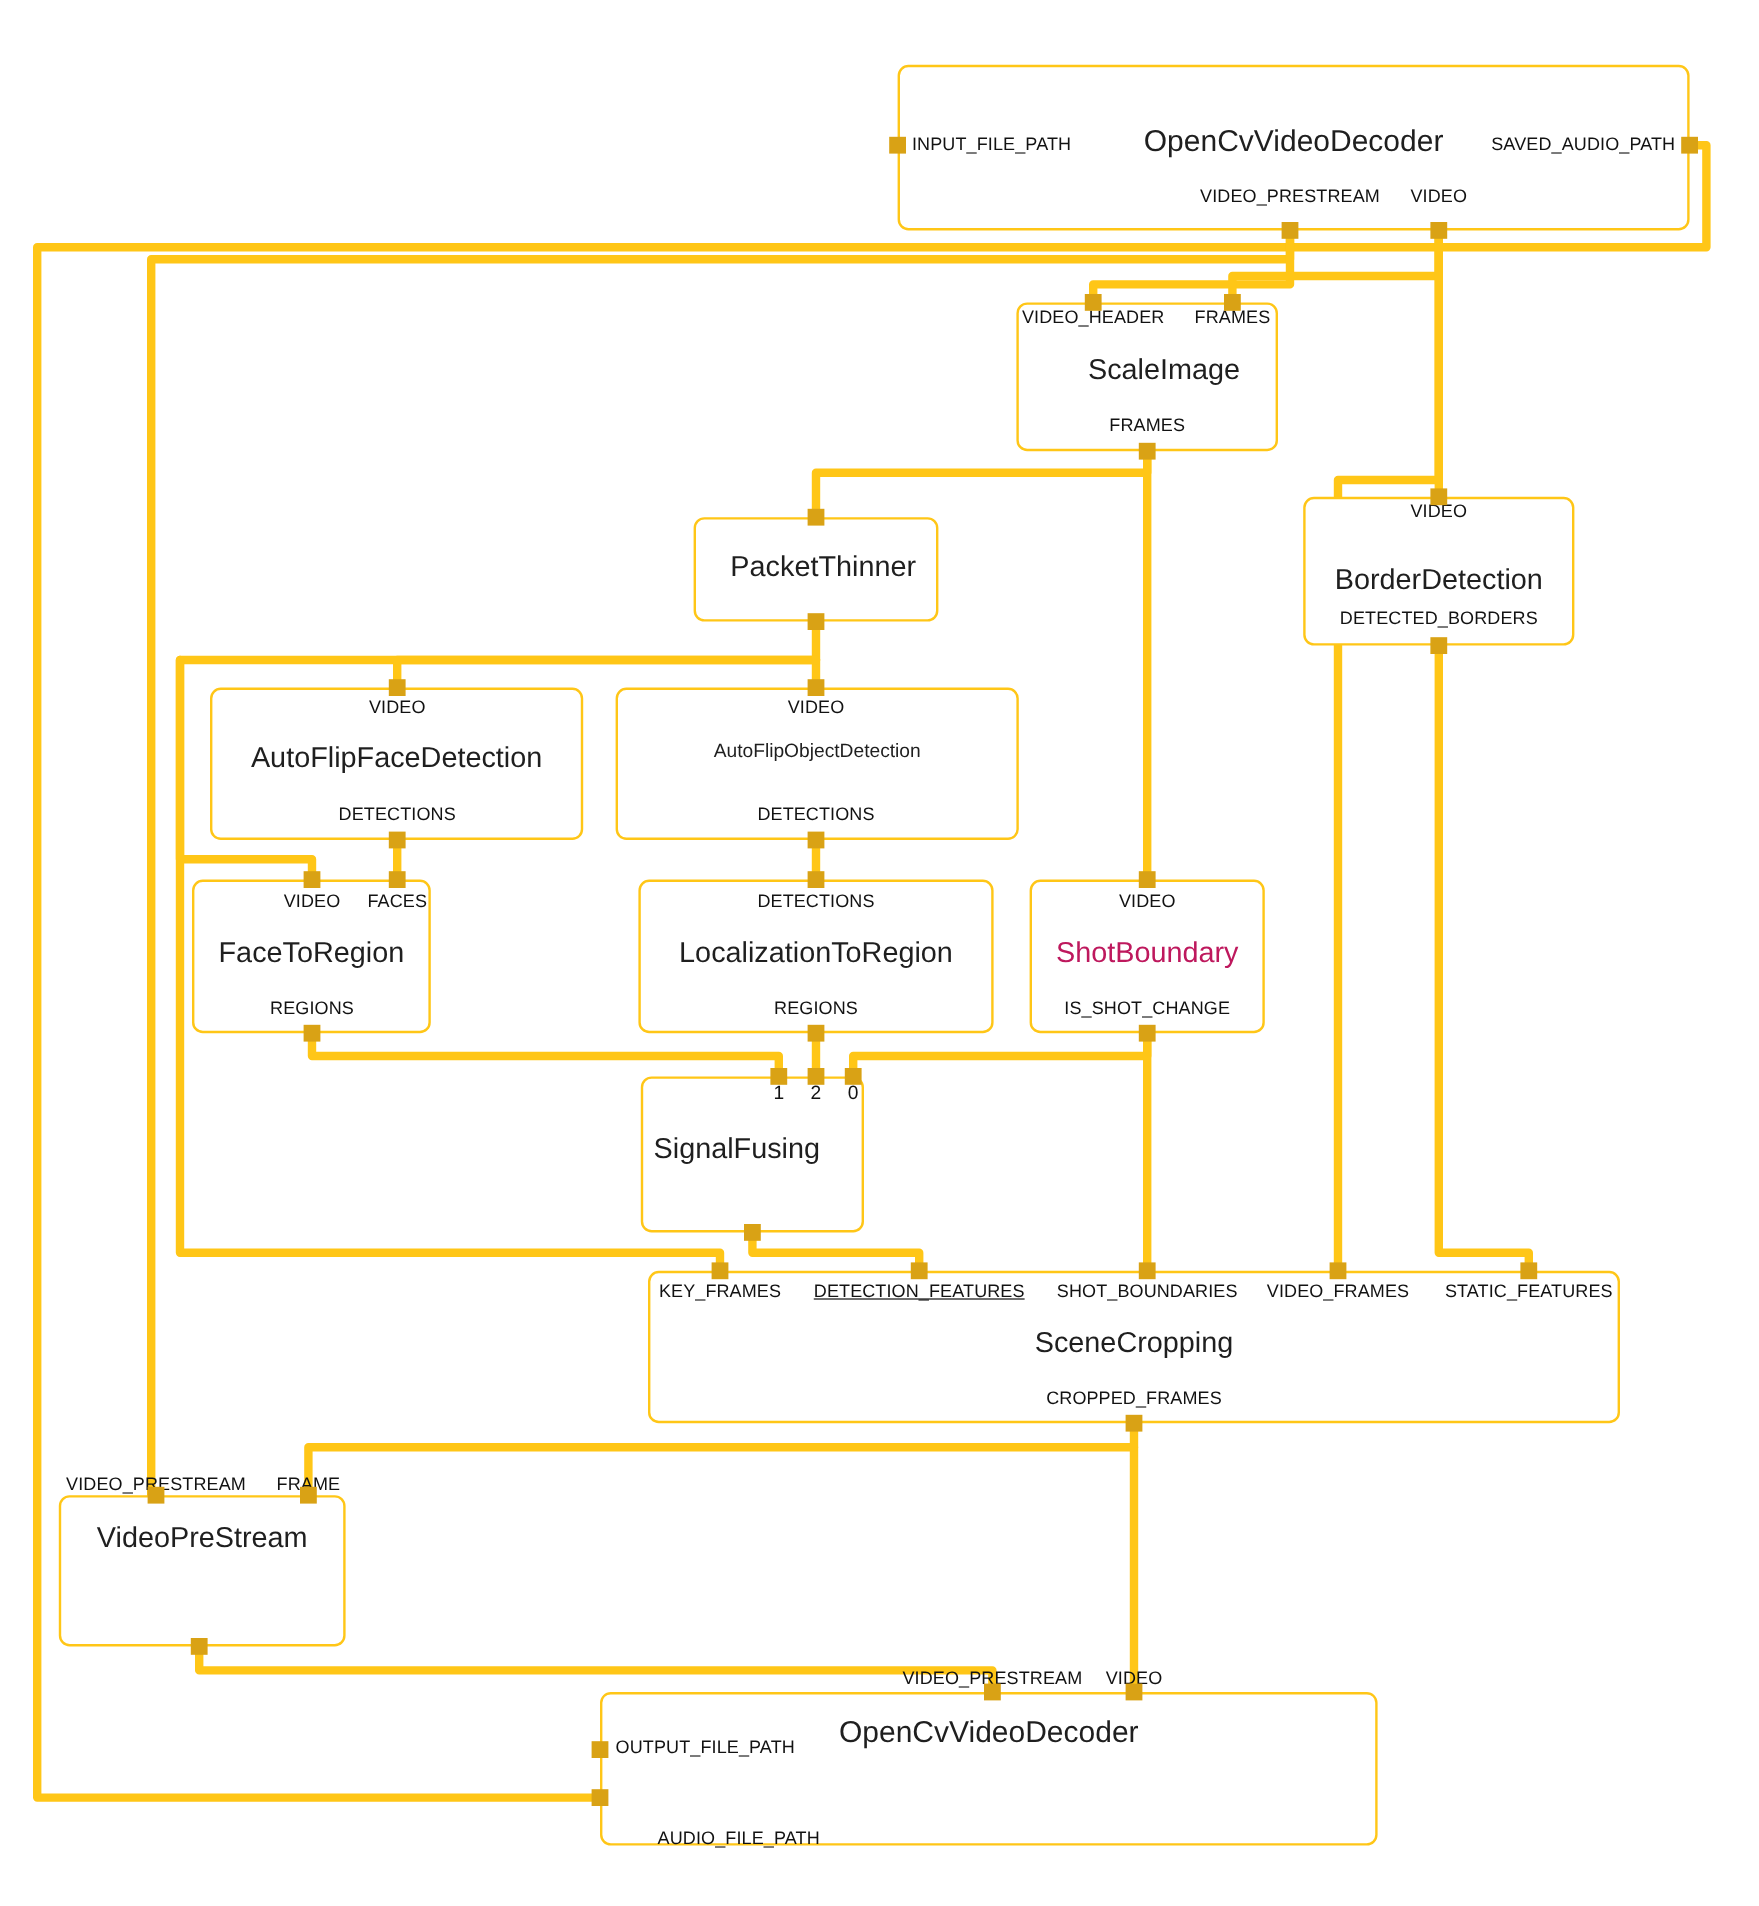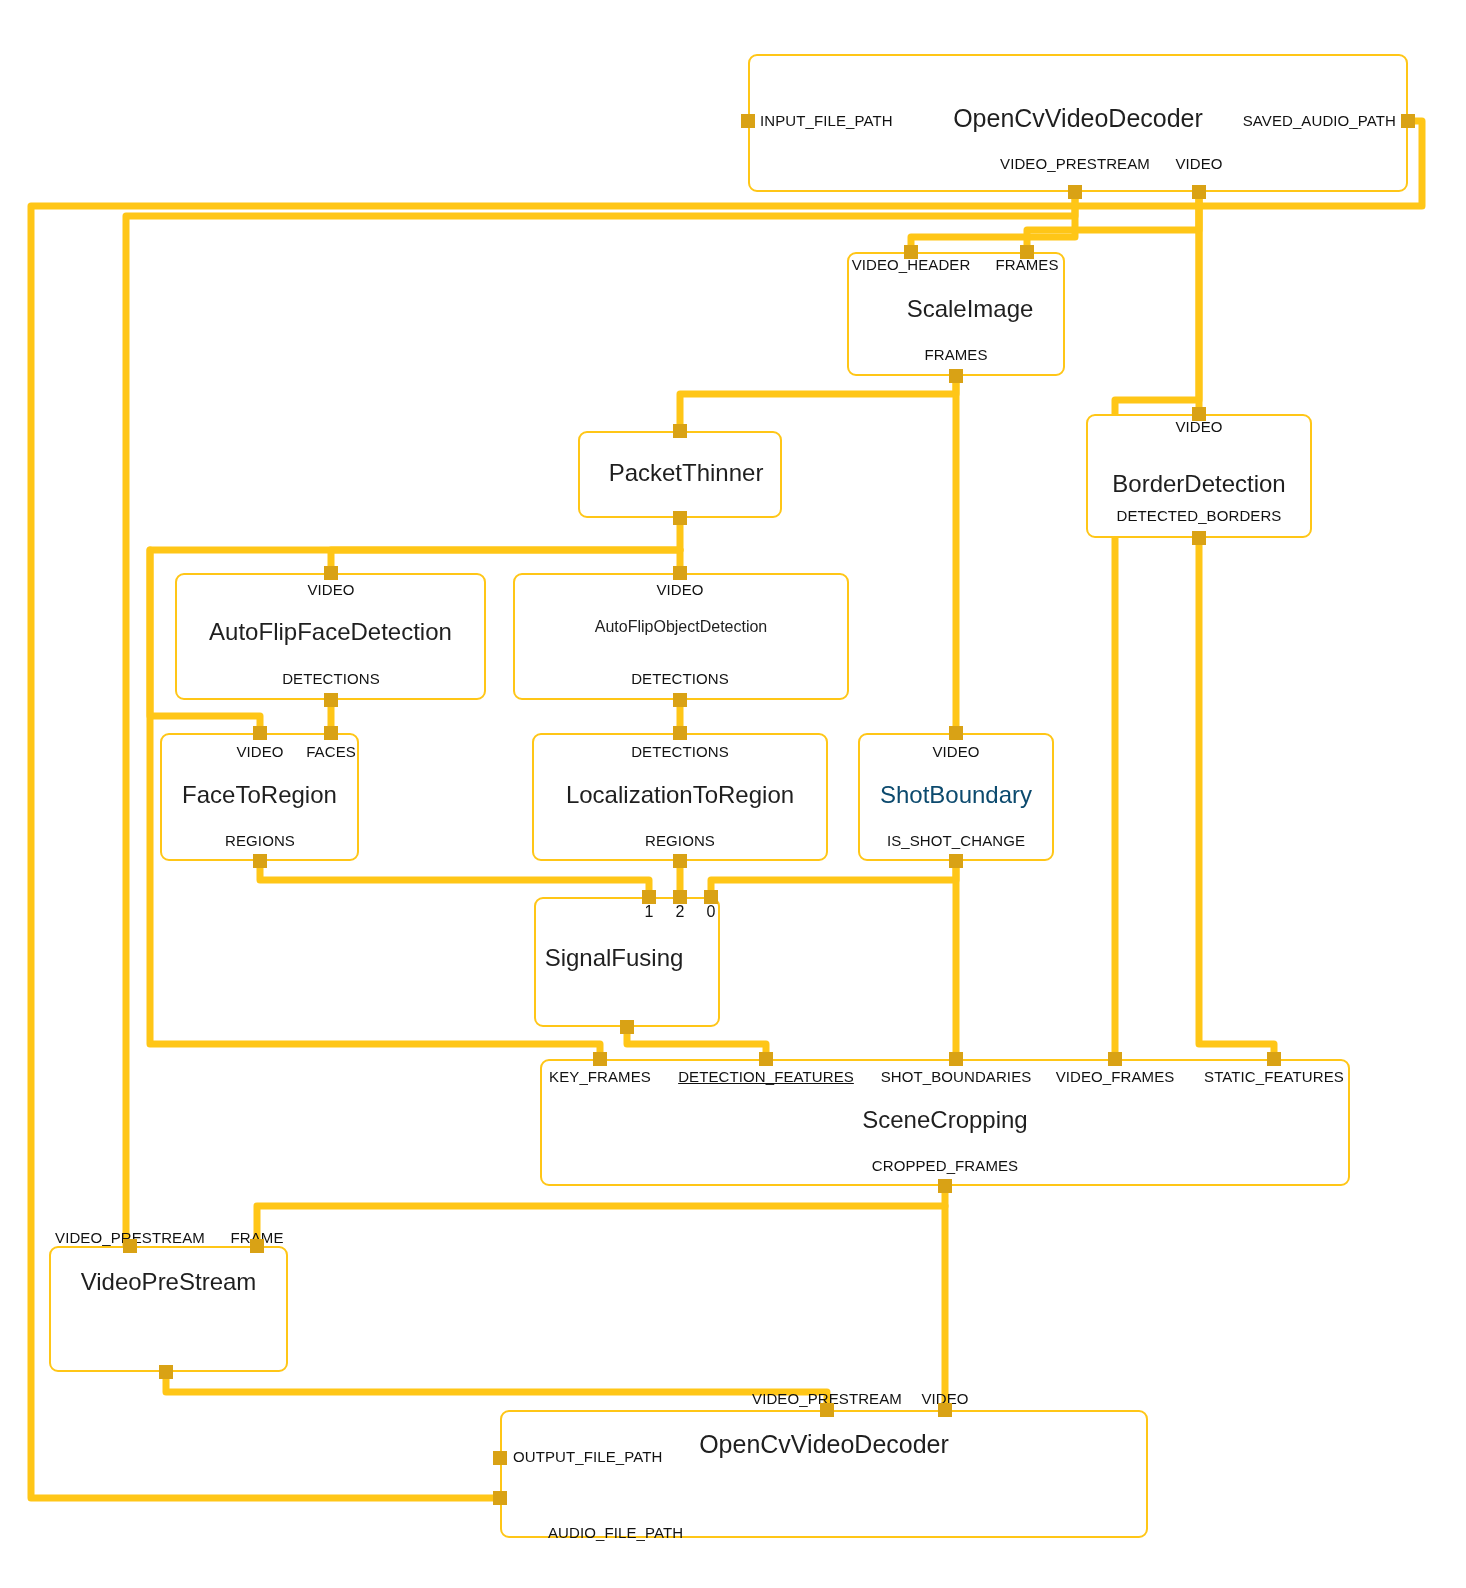--- a/index.html
+++ b/index.html
@@ -95,21 +95,21 @@
       <div class="port" style="left: 331px; top: 733px; background: rgb(217, 162, 21);"></div>
       <div class="plabel" style="top: 832px; left: 260px;">REGIONS</div>
       <div class="port" style="left: 260px; top: 861px; background: rgb(217, 162, 21);"></div>
       <div class="node" style="left: 532px; top: 733px; width: 296px; height: 128px; border-color: rgb(255, 198, 23); background: rgb(255, 255, 255);"></div>
       <div class="node-title" style="left: 532px; width: 296px; top: 781px; font-size: 24px; color: rgb(31, 31, 31);">LocalizationToRegion</div>
       <div class="plabel" style="top: 743px; left: 680px;">DETECTIONS</div>
       <div class="port" style="left: 680px; top: 733px; background: rgb(217, 162, 21);"></div>
       <div class="plabel" style="top: 832px; left: 680px;">REGIONS</div>
       <div class="port" style="left: 680px; top: 861px; background: rgb(217, 162, 21);"></div>
       <div class="node" style="left: 858px; top: 733px; width: 196px; height: 128px; border-color: rgb(255, 198, 23); background: rgb(255, 255, 255);"></div>
-      <div class="node-title" style="left: 858px; width: 196px; top: 781px; font-size: 24px; color: #0c4a6e;">ShotBoundary</div>
+      <div class="node-title" style="left: 858px; width: 196px; top: 781px; font-size: 24px; color: #be185d;">ShotBoundary</div>
       <div class="plabel" style="top: 743px; left: 956px;">VIDEO</div>
       <div class="port" style="left: 956px; top: 733px; background: rgb(217, 162, 21);"></div>
       <div class="plabel" style="top: 832px; left: 956px;">IS_SHOT_CHANGE</div>
       <div class="port" style="left: 956px; top: 861px; background: rgb(217, 162, 21);"></div>
       <div class="node" style="left: 534px; top: 897px; width: 186px; height: 130px; border-color: rgb(255, 198, 23); background: rgb(255, 255, 255);"></div>
       <div class="node-title" style="left: 534px; width: 160px; top: 944px; font-size: 24px; color: rgb(31, 31, 31);">SignalFusing</div>
       <div class="plabel num" style="top: 903px; left: 649px;">1</div>
       <div class="port" style="left: 649px; top: 897px; background: rgb(217, 162, 21);"></div>
       <div class="plabel num" style="top: 903px; left: 680px;">2</div>
       <div class="port" style="left: 680px; top: 897px; background: rgb(217, 162, 21);"></div>

